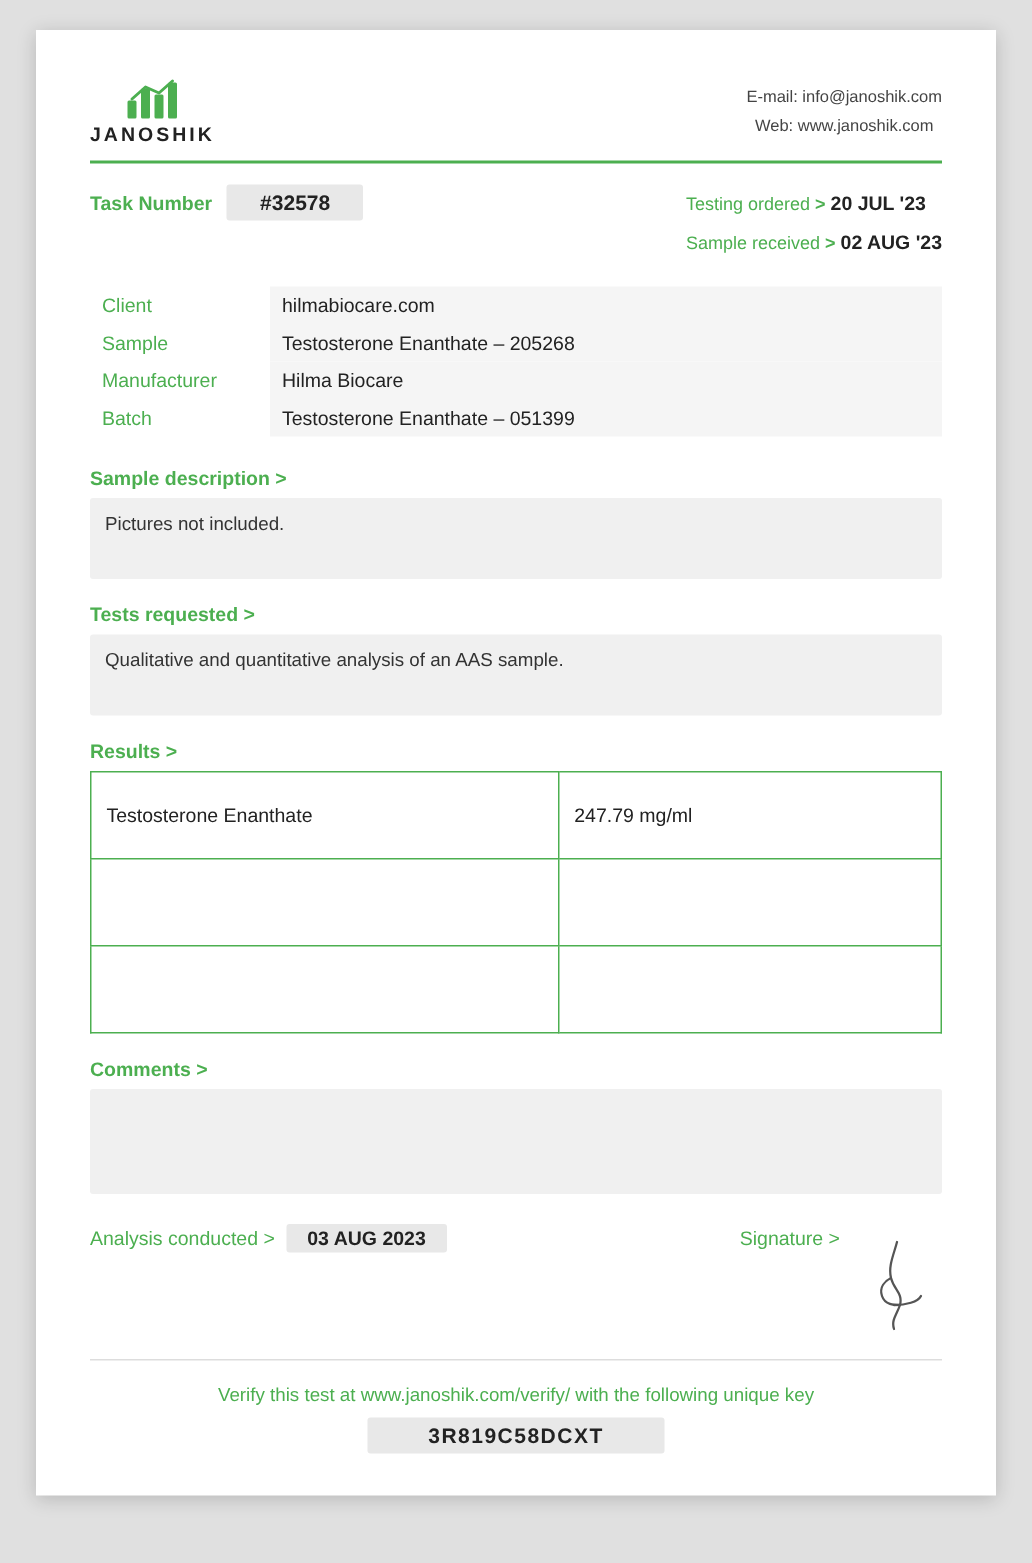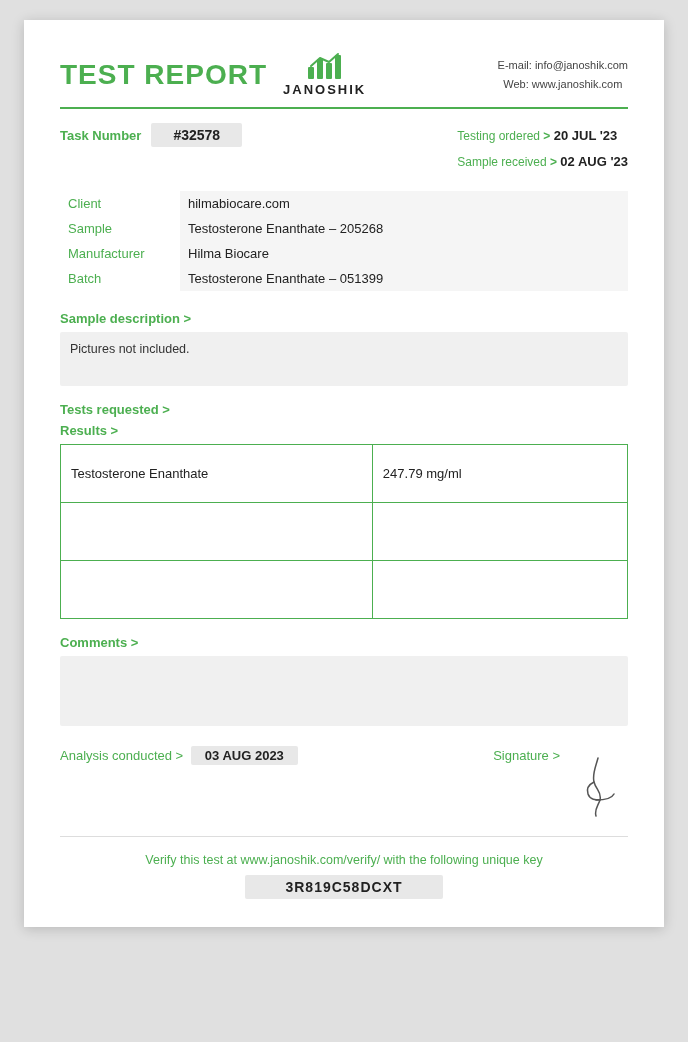--- a/index.html
+++ b/index.html
@@ -223,21 +223,20 @@
       letter-spacing: 1px;
     }
   </style>
 </head>
 <body>
 
 <div class="report-container">
 
   <div class="header">
     <div class="header-left">
-      <span class="report-title">TEST REPORT</span>
       <div class="logo-area">
 
         <svg class="logo-icon" viewBox="0 0 38 28" fill="none" xmlns="http://www.w3.org/2000/svg">
           <rect x="2" y="14" width="6" height="12" rx="1" fill="#4caf50"></rect>
           <rect x="11" y="6" width="6" height="20" rx="1" fill="#4caf50"></rect>
           <rect x="20" y="10" width="6" height="16" rx="1" fill="#4caf50"></rect>
           <rect x="29" y="2" width="6" height="24" rx="1" fill="#4caf50"></rect>
 
           <polyline points="5,13 14,5 23,9 32,1" stroke="#4caf50" stroke-width="2" fill="none" stroke-linecap="round" stroke-linejoin="round"></polyline>
         </svg>
@@ -291,20 +290,23 @@
     </tr>
   </tbody>
     </table>
 
   <div class="section-label">Sample description &gt;</div>
   <div class="section-box">
     <span>Pictures not included.</span>
   </div>
 
   <div class="section-label">Tests requested &gt;</div>
+  <div class="section-box">
+    <span>Qualitative and quantitative analysis of an AAS sample.</span>
+  </div>
 
   <div class="results-section">
     <div class="section-label">Results &gt;</div>
     <table class="results-table">
       <tbody>
           <tr>
         <td>Testosterone Enanthate</td>
         <td>247.79 mg/ml</td>
       </tr>
       <tr>

